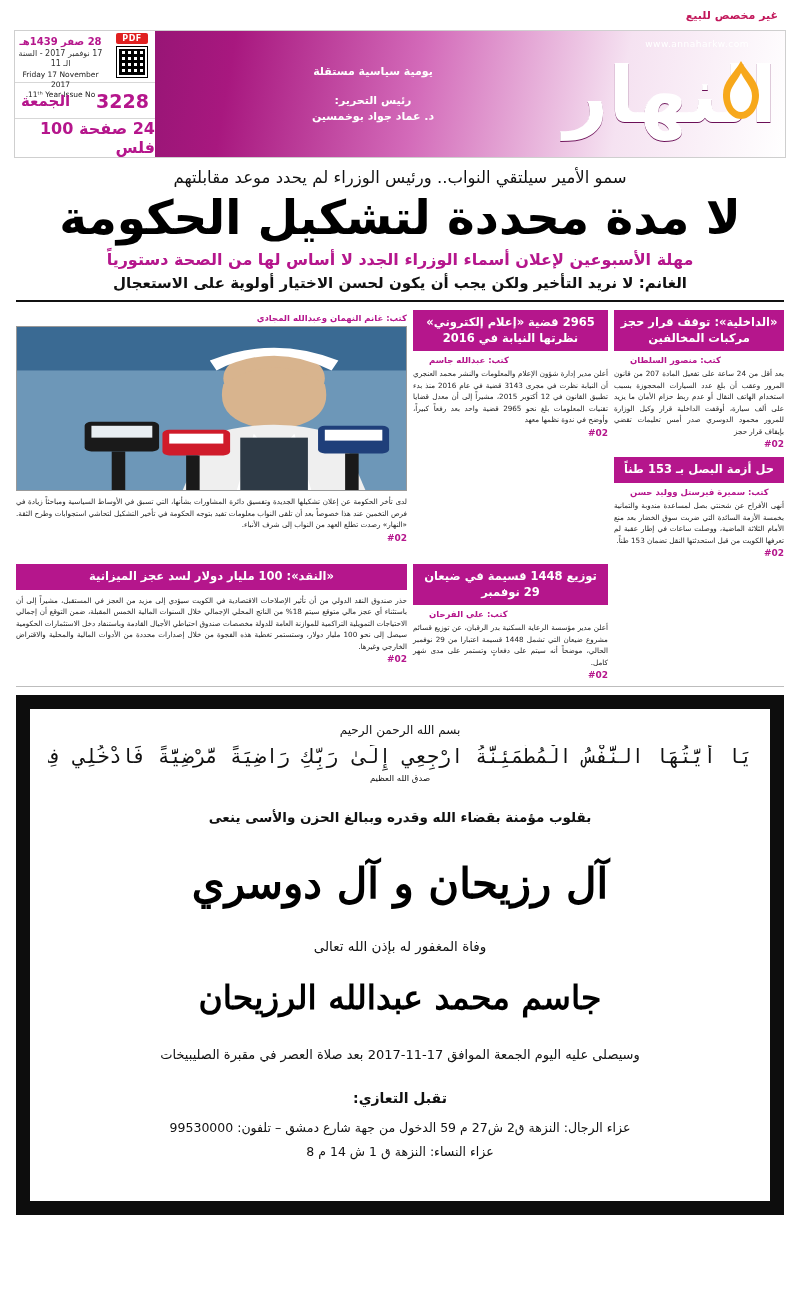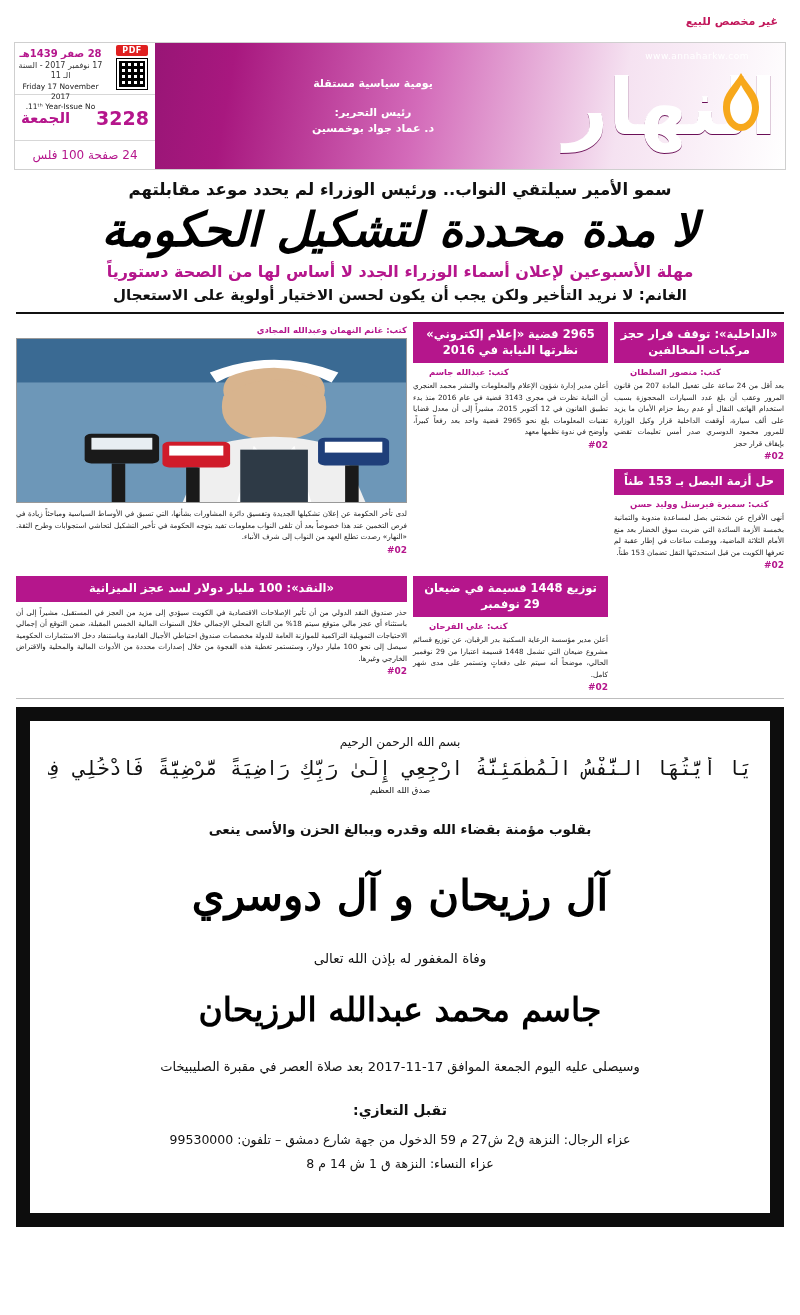--- a/index.html
+++ b/index.html
@@ -9,21 +9,21 @@
     font-family: "DejaVu Sans", "Liberation Sans", sans-serif;
   }
   #page {
     width: 800px; height: 1315px;
     margin: 0 auto;
     position: relative;
     background: #ffffff;
     overflow: hidden;
   }
   .topline {
-    height: 42px;
+    height: 30px;
     display: flex; align-items: center; justify-content: flex-start;
     padding: 4px 22px;
   }
   .topline .notsale {
     color: #c2185b; font-size: 11px; font-weight: bold;
   }
 
   
   .masthead {
     margin: 0 14px;
@@ -95,32 +95,32 @@
     border: 2px solid #fff; outline: 1px solid #000;
   }
   .mh-left .row2 {
     height: 46px; display: flex; align-items: center; justify-content: space-between;
     padding: 0 6px; border-bottom: 1px solid #d7d7d7;
   }
   .mh-left .row2 .fri { color: #b5168c; font-weight: bold; font-size: 15px; }
   .mh-left .row2 .issue { color: #b5168c; font-weight: bold; font-size: 19px; }
   .mh-left .row3 {
     flex: 1; display: flex; align-items: center; justify-content: center;
-    color: #b5168c; font-weight: normal; font-size: 12px;
+    color: #b5168c; font-weight: bold; font-size: 16px;
   }
   .mh-left .endate { font-size: 7.5px; color: #222; }
 
   
   .headzone { margin: 10px 16px 0 16px; direction: rtl; text-align: center; }
   .kicker {
-    font-size: 16.5px; font-weight: bold; color: #111; margin-bottom: 6px;
+    font-size: 16.5px; font-weight: normal; color: #111; margin-bottom: 6px;
   }
   .mainhead {
     font-size: 47px; font-weight: bold; color: #000; line-height: 1.05;
-    margin: 2px 0 8px 0; letter-spacing: -1px; font-style: italic;
+    margin: 2px 0 8px 0; letter-spacing: -1px;
   }
   .subhead-pink {
     font-size: 16px; font-weight: bold; color: #b5168c; margin-bottom: 5px;
   }
   .subhead-black {
     font-size: 15px; font-weight: bold; color: #111; margin-bottom: 8px;
   }
   .rule { height: 2px; background: #111; margin: 6px 16px 0 16px; }
 
   

